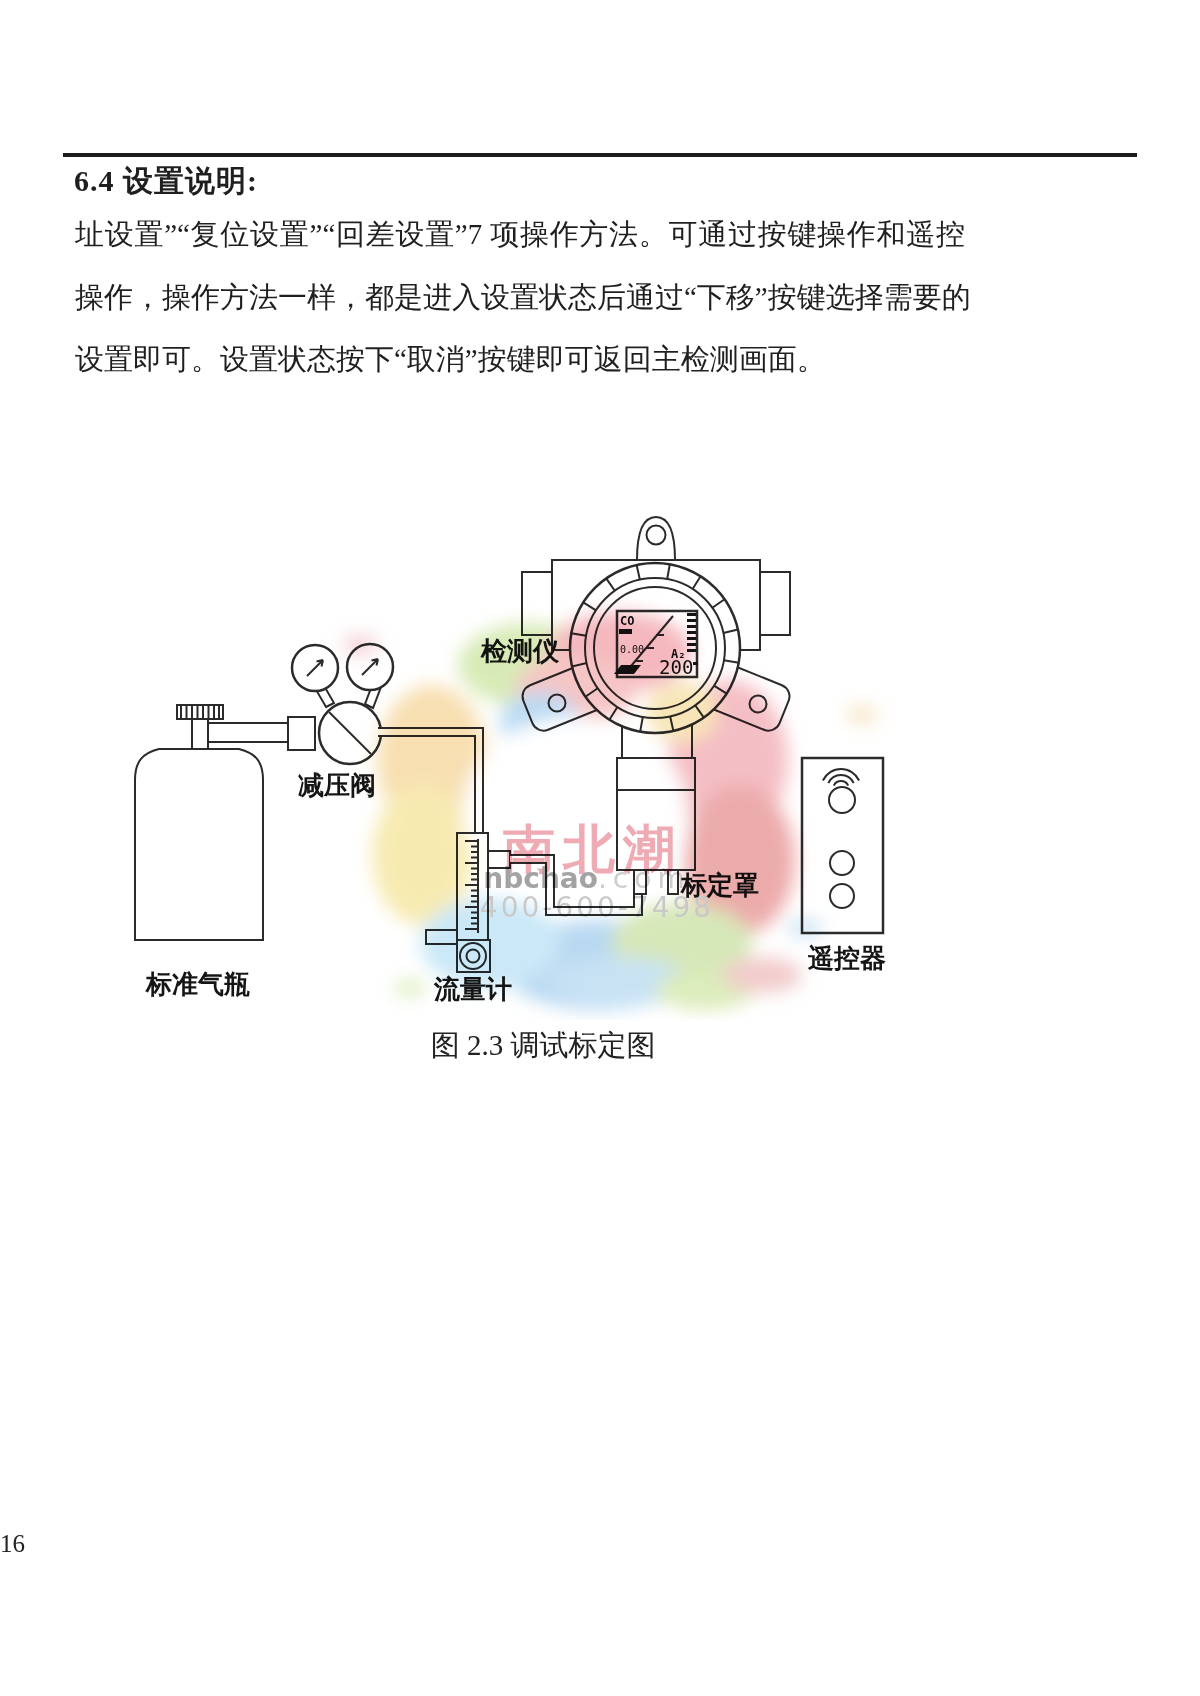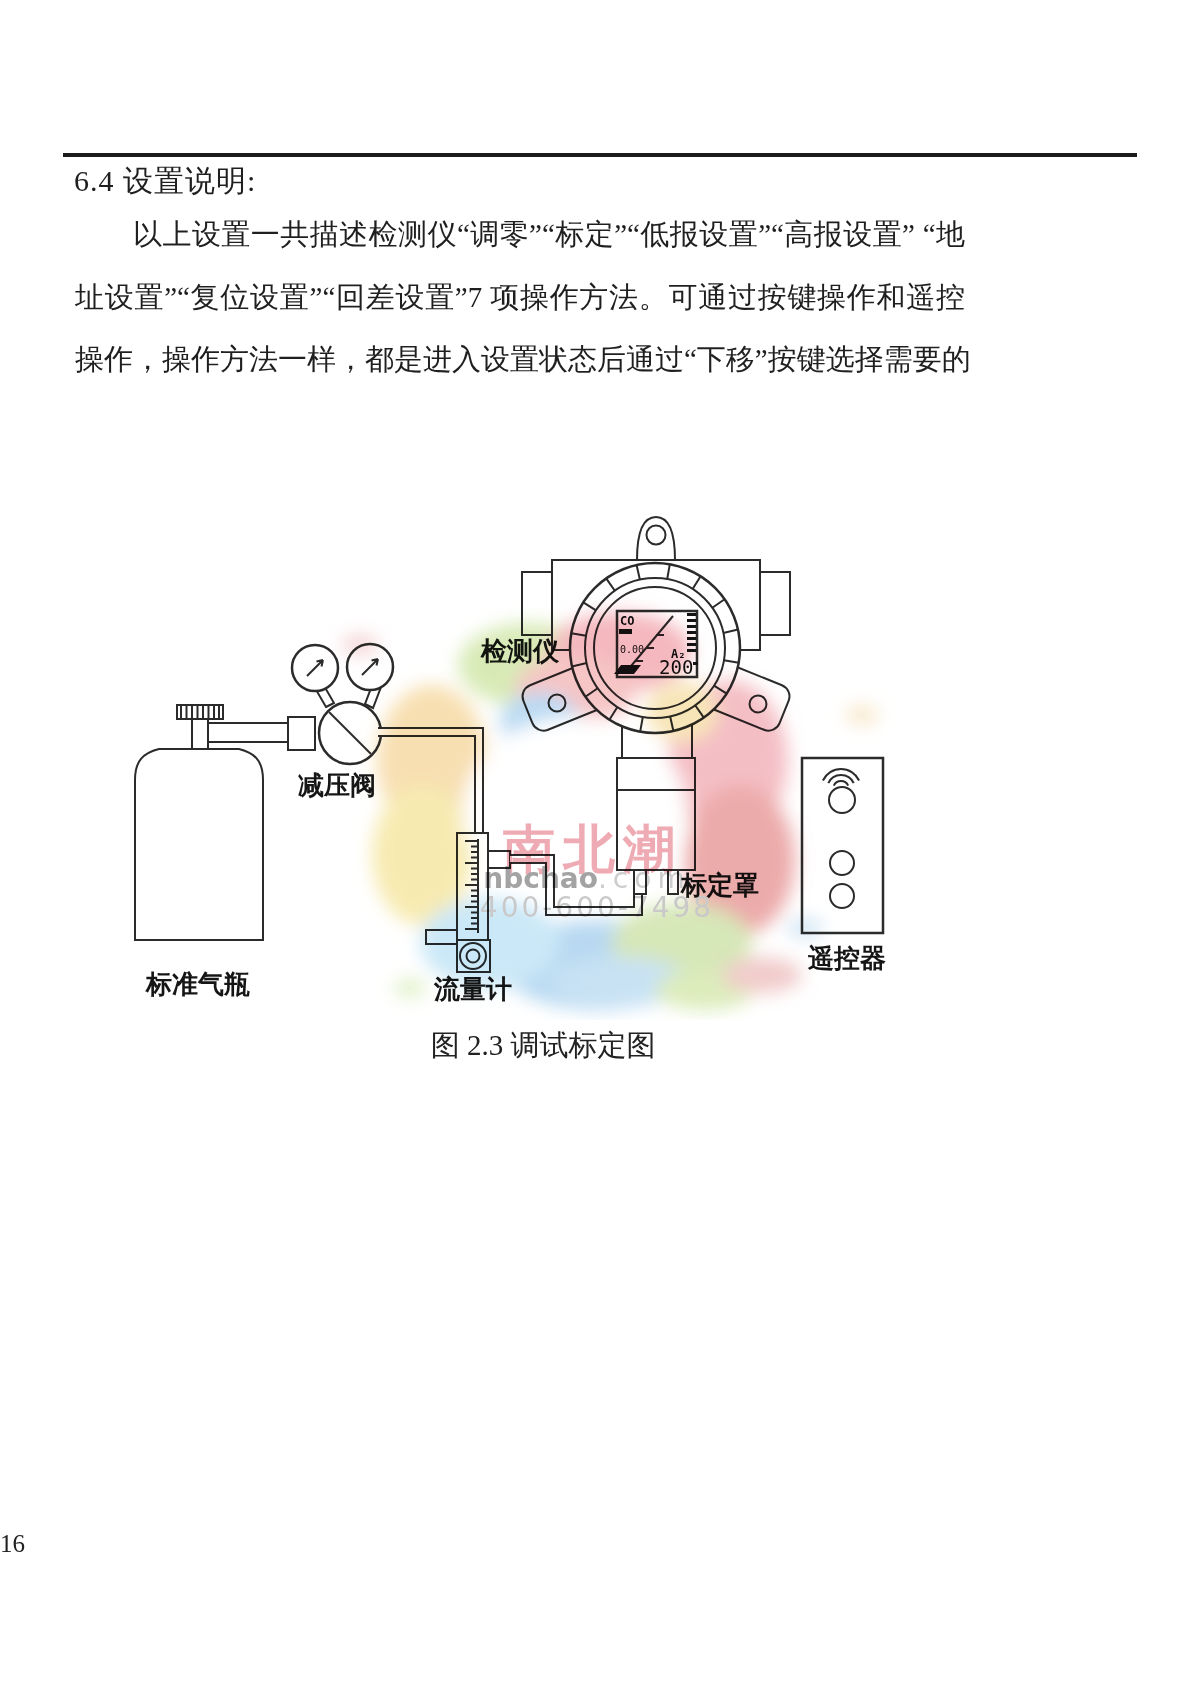--- a/index.html
+++ b/index.html
@@ -1,21 +1,21 @@
 <!DOCTYPE html>
 <html><head>
 <meta charset="utf-8">
 <style>
   html,body{margin:0;padding:0;background:#ffffff;}
   .page{
     position:relative;width:1200px;height:1696px;background:#ffffff;
     font-family:"Liberation Serif","DejaVu Serif",serif;color:#1f1f1f;overflow:hidden;
   }
   .top-rule{position:absolute;left:63px;top:153px;width:1074px;height:4px;background:#1c1c1c;}
-  .heading{position:absolute;left:74px;top:161px;margin:0;font-size:30px;font-weight:normal;letter-spacing:1px;}
+  .heading{position:absolute;left:74px;top:161px;margin:0;font-size:30px;font-weight:bold;letter-spacing:1px;}
   .para{position:absolute;left:75px;top:203px;width:890px;font-size:29px;line-height:62.5px;}
   .para .line{text-align:justify;text-align-last:justify;white-space:nowrap;}
   .para .line.indent{padding-left:58px;}
   .para .line.last{text-align-last:left;}
   .figure-wrap{position:absolute;left:60px;top:460px;width:1080px;height:560px;}
   .caption{position:absolute;left:0;top:1026px;width:1000px;text-align:center;font-size:29px;color:#222;padding-left:43px;}
   .page-number{position:absolute;left:0;top:1530px;width:1140px;font-size:25px;color:#222;}
 
   
   .ln{stroke:#2b2b2b;stroke-width:2;fill:none;}
@@ -34,23 +34,23 @@
 </head>
 <body>
 
 <div class="page">
 
   <div class="top-rule"></div>
 
   <h1 class="heading">6.4 设置说明:</h1>
 
   <div class="para">
-    <div class="line indent">以上设置一共描述检测仪“调零”“标定”“低报设置”“高报设置” “地</div>
     <div class="line">址设置”“复位设置”“回差设置”7 项操作方法。可通过按键操作和遥控</div>
     <div class="line">操作，操作方法一样，都是进入设置状态后通过“下移”按键选择需要的</div>
+    <div class="line last">设置即可。设置状态按下“取消”按键即可返回主检测画面。</div>
   </div>
 
   <div class="figure-wrap">
   <svg width="1080" height="560" viewBox="0 0 1080 560">
     <defs>
       <filter id="soft" x="-60%" y="-60%" width="220%" height="220%">
         <feGaussianBlur stdDeviation="9"></feGaussianBlur>
       </filter>
     </defs>
 

